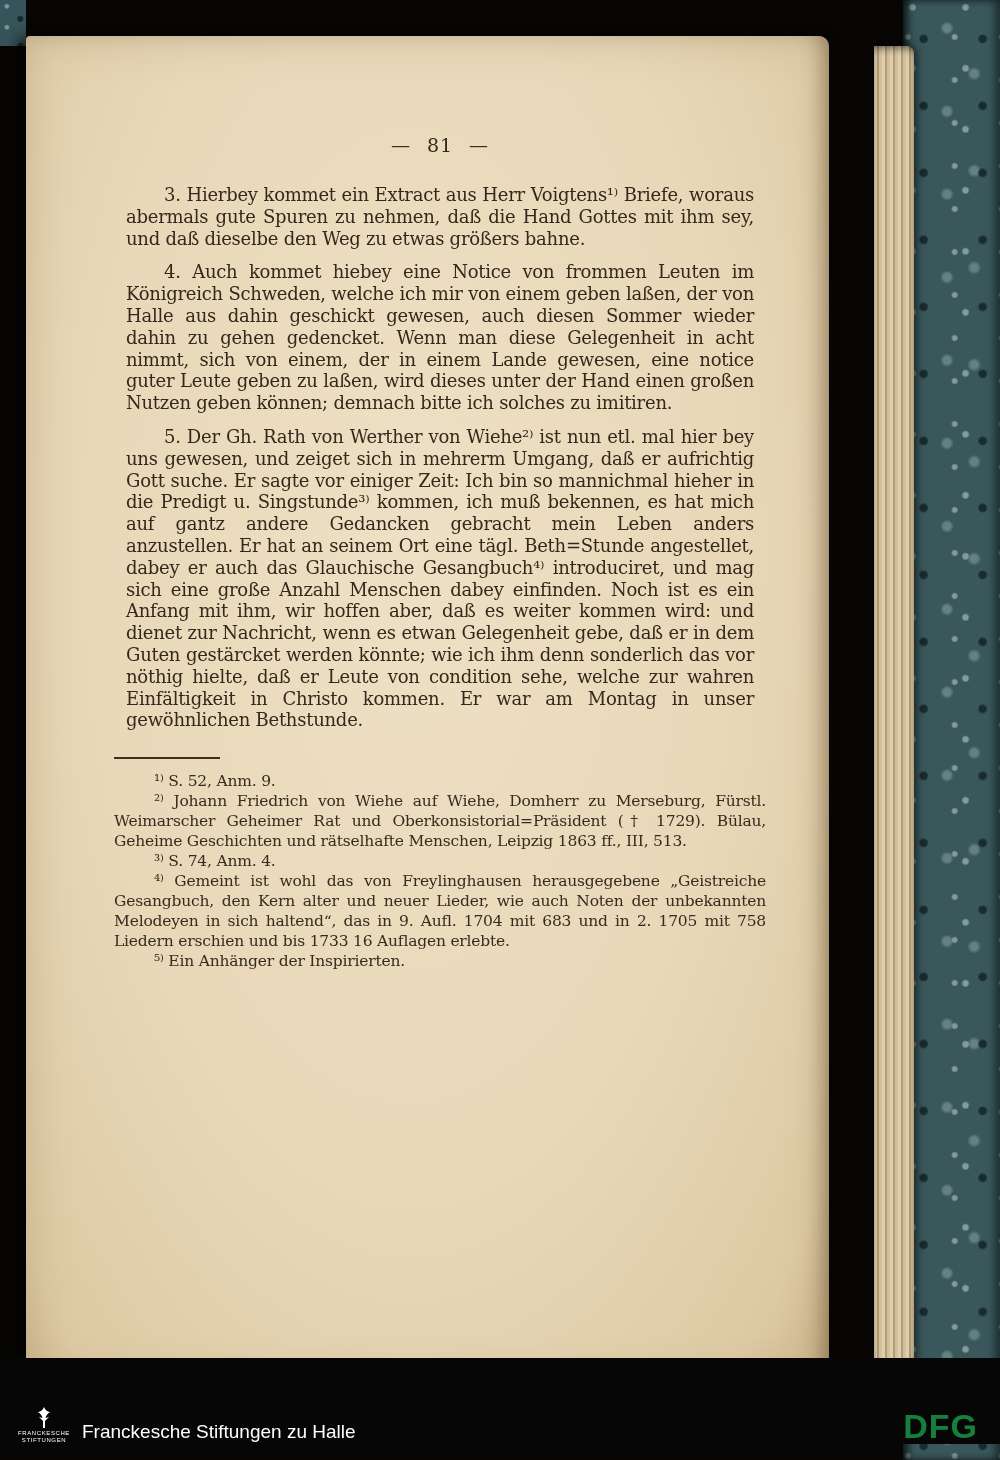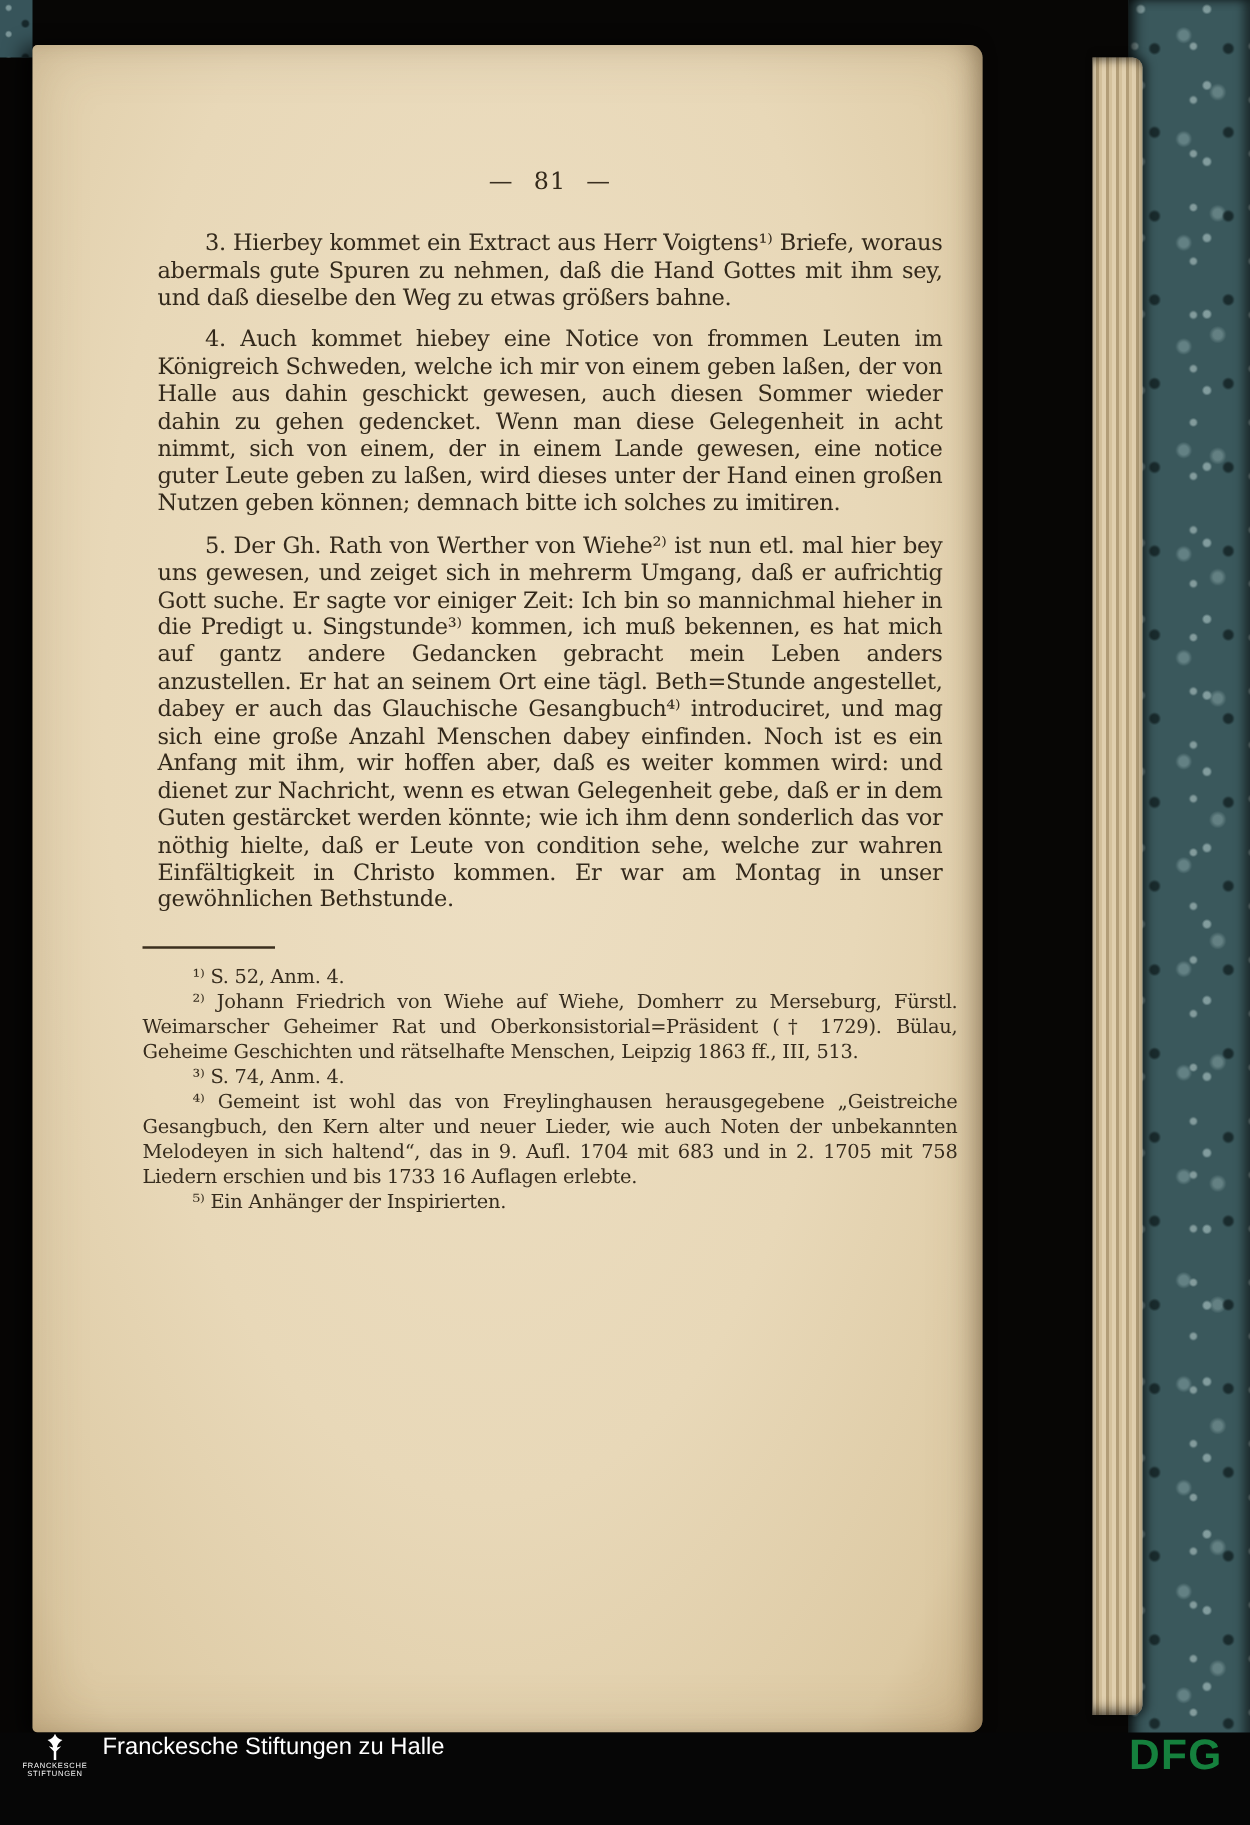--- a/index.html
+++ b/index.html
@@ -37,20 +37,21 @@
     border-radius:0 8px 8px 0;
     box-shadow:3px 0 8px rgba(0,0,0,.55), inset 0 6px 8px -4px rgba(0,0,0,.6), inset 0 -8px 10px -5px rgba(0,0,0,.7);
   }
   
   .paper{
     position:absolute;top:36px;left:26px;width:760px;height:1350px;z-index:3;
     background:
       radial-gradient(ellipse at 48% 38%, #eee0c5 0%, #e8d8b8 55%, #ddcaa4 88%, #cbb389 100%);
     border-radius:4px 10px 10px 4px;
     box-shadow:-7px 2px 16px rgba(0,0,0,.75), inset 0 0 46px rgba(110,82,44,.22), inset -14px 0 22px -12px rgba(70,50,25,.55);
+    padding-left:43px;
   }
   .text-col{
     position:absolute;left:88px;top:96px;width:652px;color:#33291b;
   }
   .pagenum-row{
     text-align:center;
     font:19px/26px "DejaVu Serif",serif;
     letter-spacing:1px;
     margin-bottom:26px;
   }
@@ -72,23 +73,23 @@
   .footnotes p{
     margin:0;
     text-indent:40px;
     text-align:justify;
     font:15.5px/20px "DejaVu Serif",serif;
     letter-spacing:-0.2px;
     color:#362c1e;
   }
   
   .viewer-footer{
-    position:absolute;left:0;bottom:0;width:1000px;height:74px;z-index:10;
+    position:absolute;left:0;bottom:16px;width:1000px;height:86px;z-index:10;
     background:#060606;
-    display:flex;align-items:flex-start;
+    display:flex;align-items:flex-end;
   }
   .fs-logo{
     margin-left:18px;width:52px;display:flex;flex-direction:column;align-items:center;
   }
   .fs-logo svg{display:block;}
   .fs-logo-text{
     font-size:6px;letter-spacing:.6px;color:#ffffff;line-height:7px;text-align:center;
   }
   .footer-title{
     margin-left:12px;
@@ -120,21 +121,21 @@
 
       <div class="body-text">
         <p>3. Hierbey kommet ein Extract aus Herr Voigtens¹⁾ Briefe, woraus abermals gute Spuren zu nehmen, daß die Hand Gottes mit ihm sey, und daß dieselbe den Weg zu etwas größers bahne.</p>
         <p>4. Auch kommet hiebey eine Notice von frommen Leuten im Königreich Schweden, welche ich mir von einem geben laßen, der von Halle aus dahin geschickt gewesen, auch diesen Sommer wieder dahin zu gehen gedencket. Wenn man diese Gelegenheit in acht nimmt, sich von einem, der in einem Lande gewesen, eine notice guter Leute geben zu laßen, wird dieses unter der Hand einen großen Nutzen geben können; demnach bitte ich solches zu imitiren.</p>
         <p>5. Der Gh. Rath von Werther von Wiehe²⁾ ist nun etl. mal hier bey uns gewesen, und zeiget sich in mehrerm Umgang, daß er aufrichtig Gott suche. Er sagte vor einiger Zeit: Ich bin so mannichmal hieher in die Predigt u. Singstunde³⁾ kommen, ich muß bekennen, es hat mich auf gantz andere Gedancken gebracht mein Leben anders anzustellen. Er hat an seinem Ort eine tägl. Beth=Stunde angestellet, dabey er auch das Glauchische Gesangbuch⁴⁾ introduciret, und mag sich eine große Anzahl Menschen dabey einfinden. Noch ist es ein Anfang mit ihm, wir hoffen aber, daß es weiter kommen wird: und dienet zur Nachricht, wenn es etwan Gelegenheit gebe, daß er in dem Guten gestärcket werden könnte; wie ich ihm denn sonderlich das vor nöthig hielte, daß er Leute von condition sehe, welche zur wahren Einfältigkeit in Christo kommen. Er war am Montag in unser gewöhnlichen Bethstunde.</p>
       </div>
 
       <div class="footnote-rule"></div>
 
       <div class="footnotes">
-        <p>¹⁾ S. 52, Anm. 4.</p>
+        <p>¹⁾ S. 52, Anm. 9.</p>
         <p>²⁾ Johann Friedrich von Wiehe auf Wiehe, Domherr zu Merseburg, Fürstl. Weimarscher Geheimer Rat und Oberkonsistorial=Präsident († 1729).  Bülau, Geheime Geschichten und rätselhafte Menschen, Leipzig 1863 ff., III, 513.</p>
         <p>³⁾ S. 74, Anm. 4.</p>
         <p>⁴⁾ Gemeint ist wohl das von Freylinghausen herausgegebene „Geistreiche Gesangbuch, den Kern alter und neuer Lieder, wie auch Noten der unbekannten Melodeyen in sich haltend“, das in 9. Aufl. 1704 mit 683 und in 2. 1705 mit 758 Liedern erschien und bis 1733 16 Auflagen erlebte.</p>
         <p>⁵⁾ Ein Anhänger der Inspirierten.</p>
       </div>
 
     </div>
   </div>
 
   <footer class="viewer-footer">

